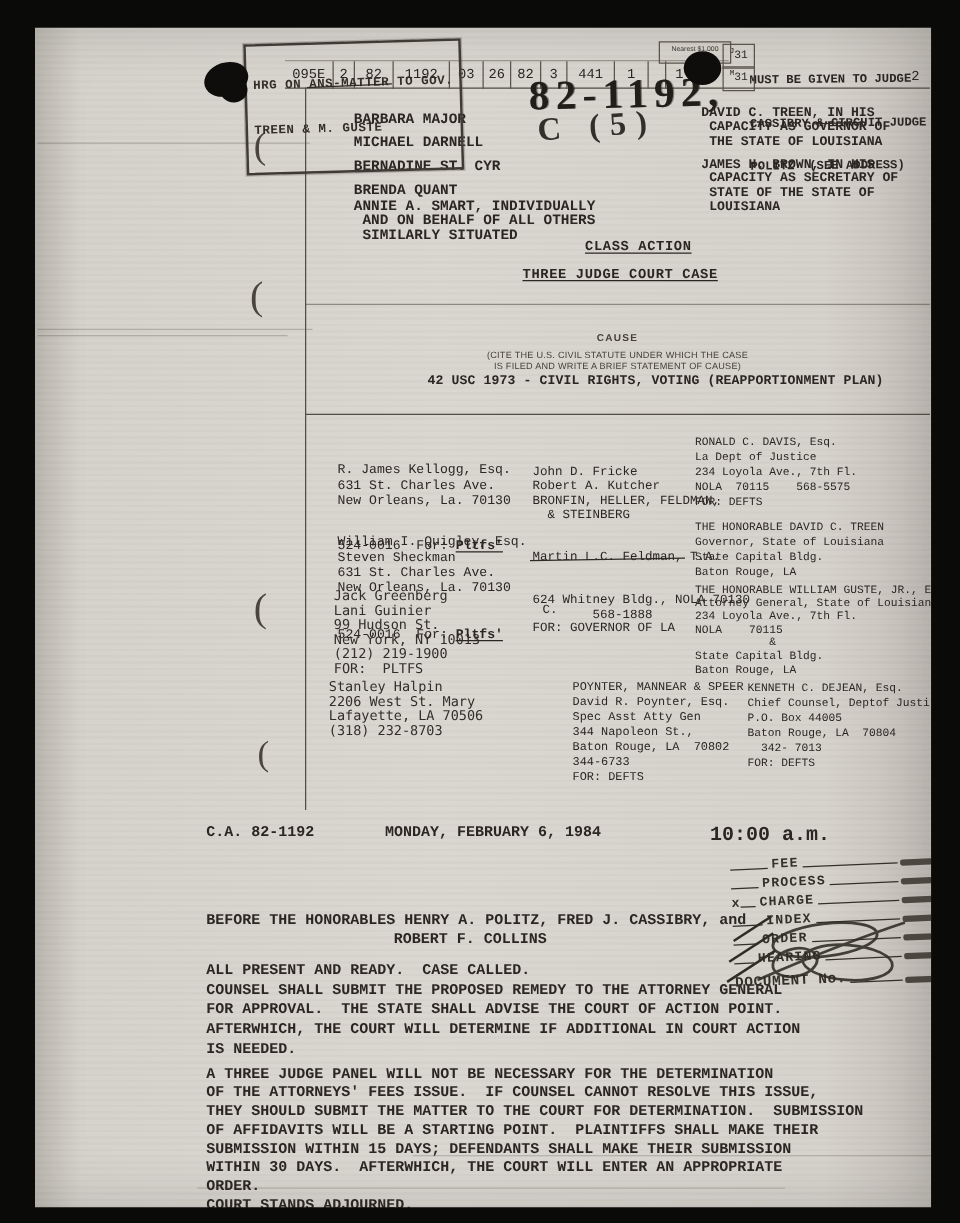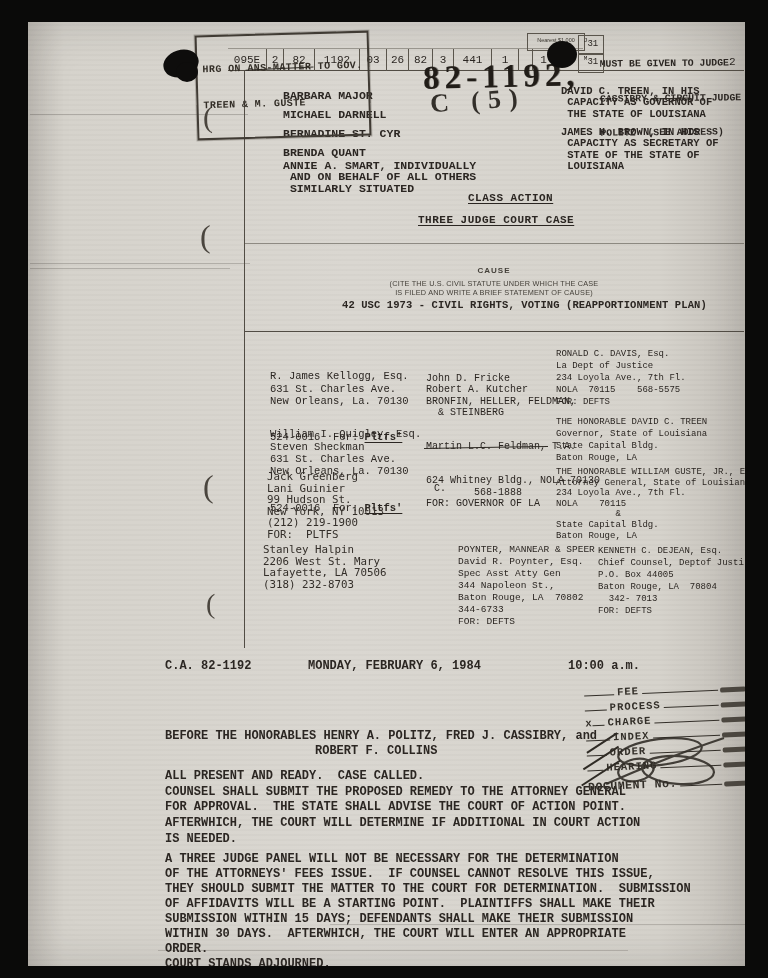--- a/index.html
+++ b/index.html
@@ -151,21 +151,21 @@
 
   <div class="abs tw" style="left:458px;top:544px;font-size:9.5px;line-height:12px;"><div>POYNTER, MANNEAR &amp; SPEER</div><div>David R. Poynter, Esq.</div><div>Spec Asst Atty Gen</div><div>344 Napoleon St.,</div><div>Baton Rouge, LA  70802</div><div>344-6733</div><div>FOR: DEFTS</div></div>
 
   <div class="abs tw" style="left:556px;top:348px;font-size:9px;line-height:12px;"><div>RONALD C. DAVIS, Esq.</div><div>La Dept of Justice</div><div>234 Loyola Ave., 7th Fl.</div><div>NOLA  70115    568-5575</div><div>FOR: DEFTS</div></div>
   <div class="abs tw" style="left:556px;top:416px;font-size:9px;line-height:12px;"><div>THE HONORABLE DAVID C. TREEN</div><div>Governor, State of Louisiana</div><div>State Capital Bldg.</div><div>Baton Rouge, LA</div></div>
   <div class="abs tw" style="left:556px;top:467px;font-size:9px;line-height:10.6px;"><div>THE HONORABLE WILLIAM GUSTE, JR., Es</div><div>Attorney General, State of Louisiana</div><div>234 Loyola Ave., 7th Fl.</div><div>NOLA    70115</div><div>           &amp;</div><div>State Capital Bldg.</div><div>Baton Rouge, LA</div></div>
   <div class="abs tw" style="left:598px;top:545px;font-size:9px;line-height:12px;"><div>KENNETH C. DEJEAN, Esq.</div><div>Chief Counsel, Deptof Justi</div><div>P.O. Box 44005</div><div>Baton Rouge, LA  70804</div><div>  342- 7013</div><div>FOR: DEFTS</div></div>
 
   <div class="abs tw b" style="left:165px;top:659px;font-size:12px;">C.A. 82-1192</div>
   <div class="abs tw b" style="left:308px;top:659px;font-size:12px;">MONDAY, FEBRUARY 6, 1984</div>
-  <div class="abs tw b" style="left:568px;top:659px;font-size:12px;">10:00 a.m.</div>
+  <div class="abs tw b" style="left:568px;top:659px;font-size:16px;">10:00 a.m.</div>
 
 
   <div class="abs tw b" style="left:165px;top:729px;font-size:12px;">BEFORE THE HONORABLES HENRY A. POLITZ, FRED J. CASSIBRY, and</div>
   <div class="abs tw b" style="left:315px;top:744px;font-size:12px;">ROBERT F. COLLINS</div>
 
   <div class="abs tw b" style="left:165px;top:769px;font-size:12px;line-height:15.7px;"><div>ALL PRESENT AND READY.  CASE CALLED.</div><div>COUNSEL SHALL SUBMIT THE PROPOSED REMEDY TO THE ATTORNEY GENERAL</div><div>FOR APPROVAL.  THE STATE SHALL ADVISE THE COURT OF ACTION POINT.</div><div>AFTERWHICH, THE COURT WILL DETERMINE IF ADDITIONAL IN COURT ACTION</div><div>IS NEEDED.</div></div>
   <div class="abs tw b" style="left:165px;top:852px;font-size:12px;line-height:15px;"><div>A THREE JUDGE PANEL WILL NOT BE NECESSARY FOR THE DETERMINATION</div><div>OF THE ATTORNEYS' FEES ISSUE.  IF COUNSEL CANNOT RESOLVE THIS ISSUE,</div><div>THEY SHOULD SUBMIT THE MATTER TO THE COURT FOR DETERMINATION.  SUBMISSION</div><div>OF AFFIDAVITS WILL BE A STARTING POINT.  PLAINTIFFS SHALL MAKE THEIR</div><div>SUBMISSION WITHIN 15 DAYS; DEFENDANTS SHALL MAKE THEIR SUBMISSION</div><div>WITHIN 30 DAYS.  AFTERWHICH, THE COURT WILL ENTER AN APPROPRIATE</div><div>ORDER.</div><div>COURT STANDS ADJOURNED.</div></div>
 
   <div class="abs" style="left:586px;top:681px;width:162px;transform:rotate(-2.5deg);z-index:4;">
     <div class="cs-row">

